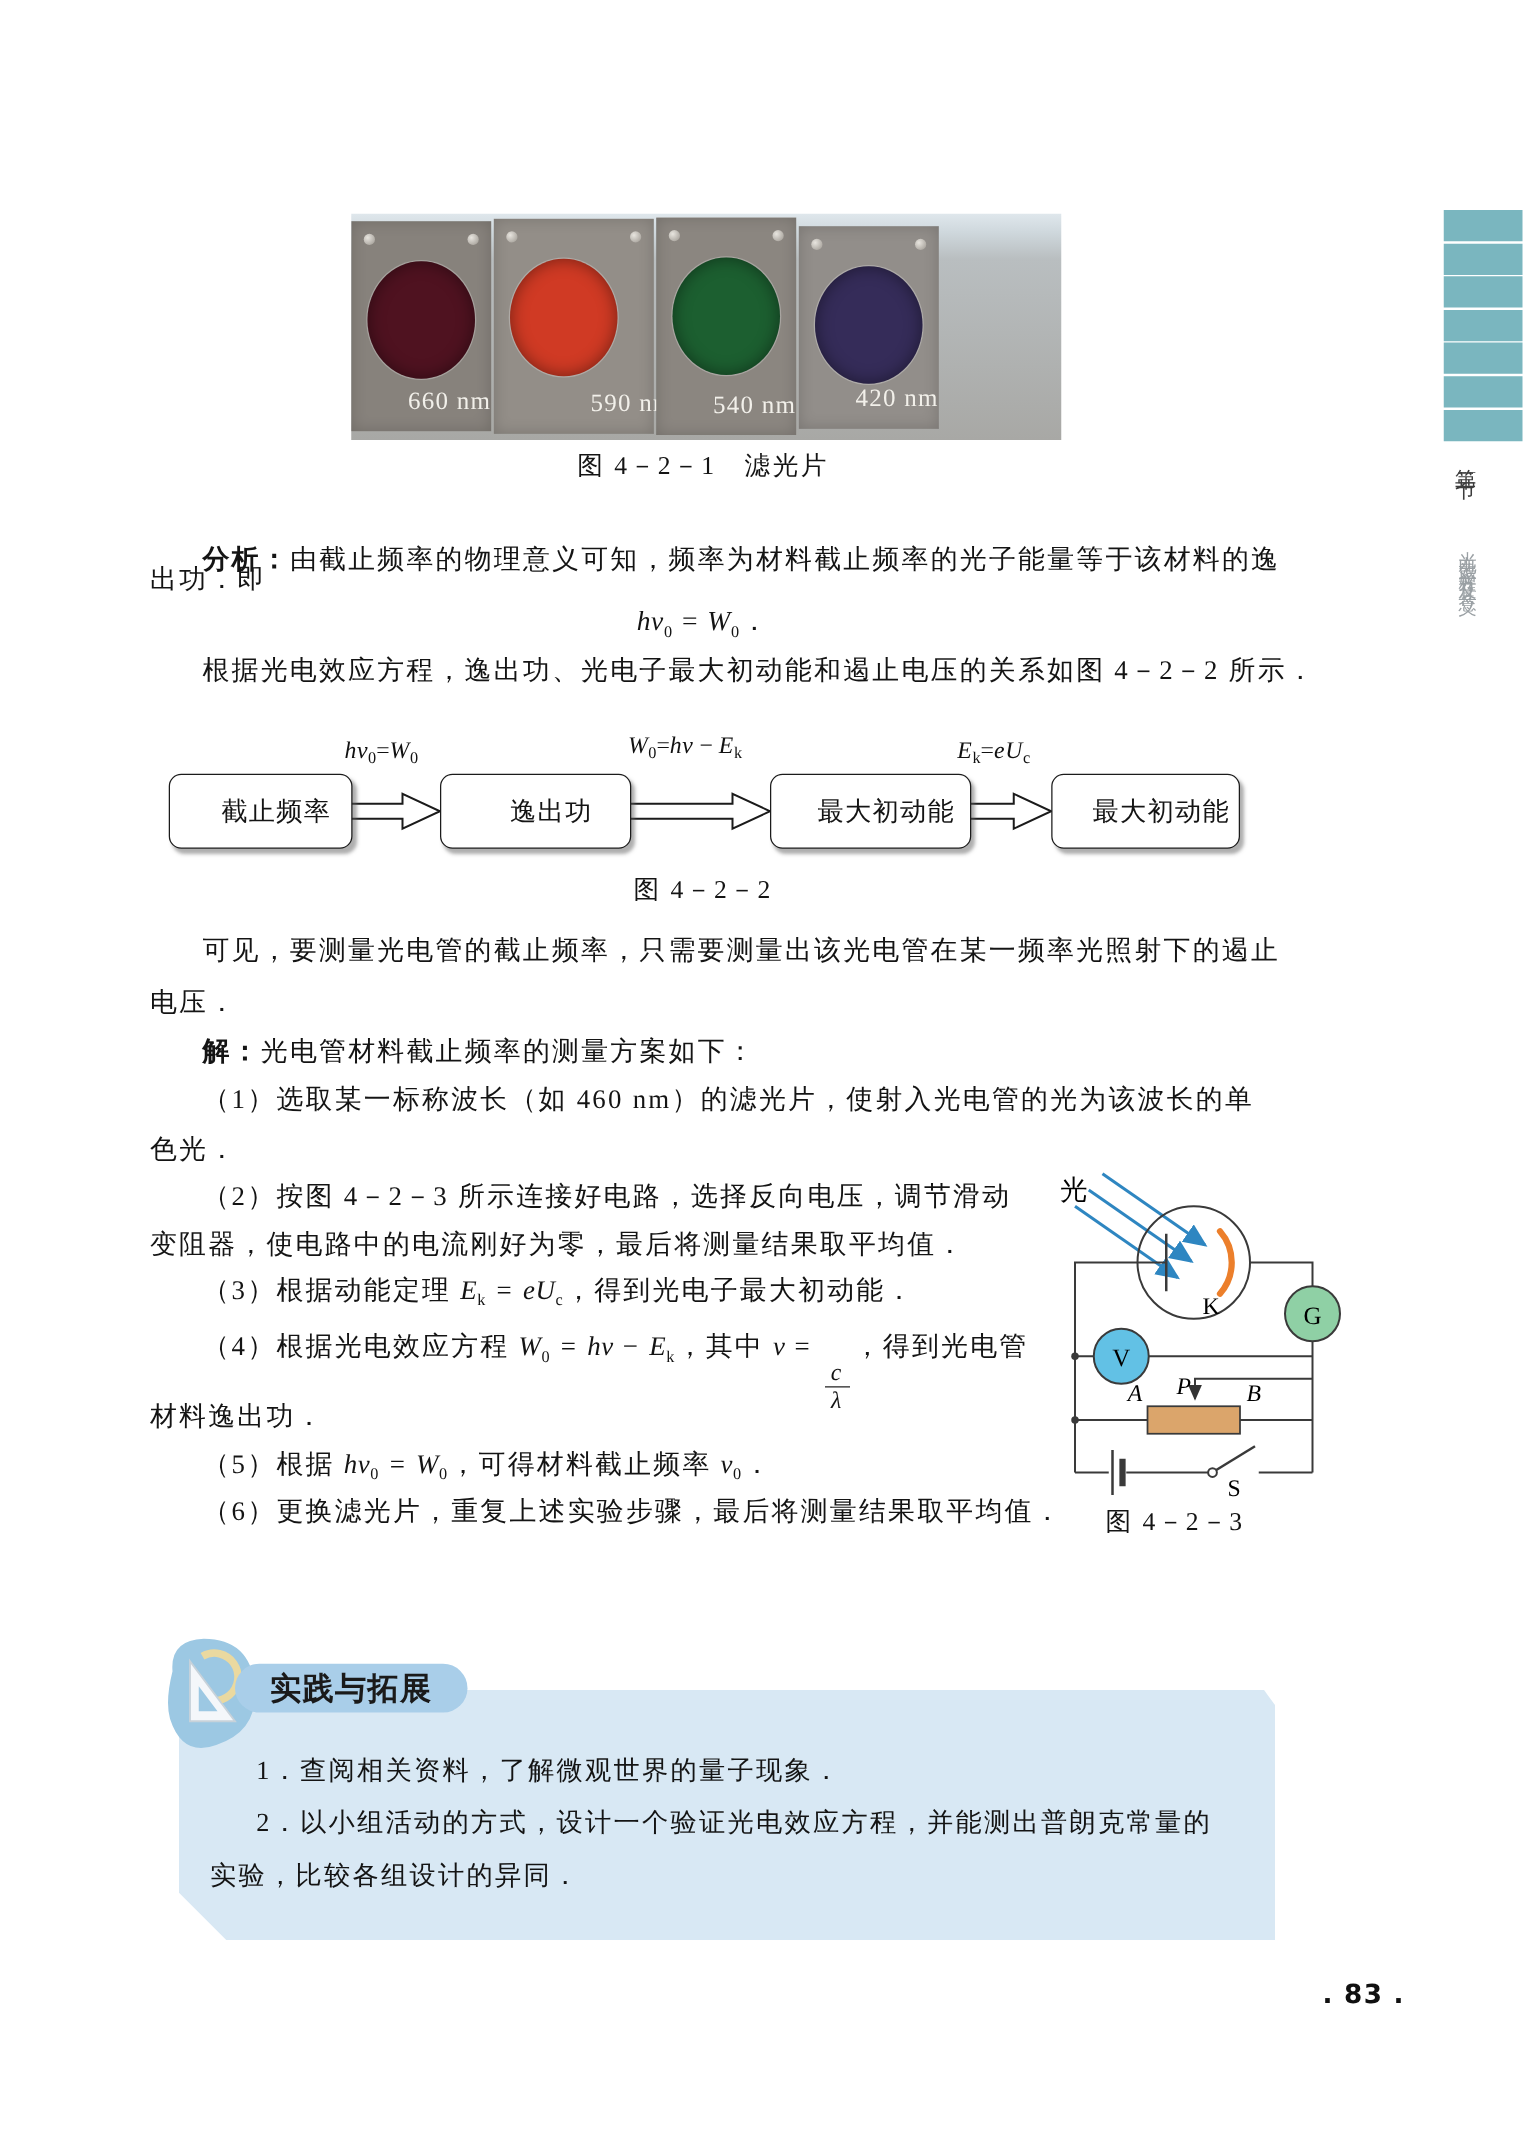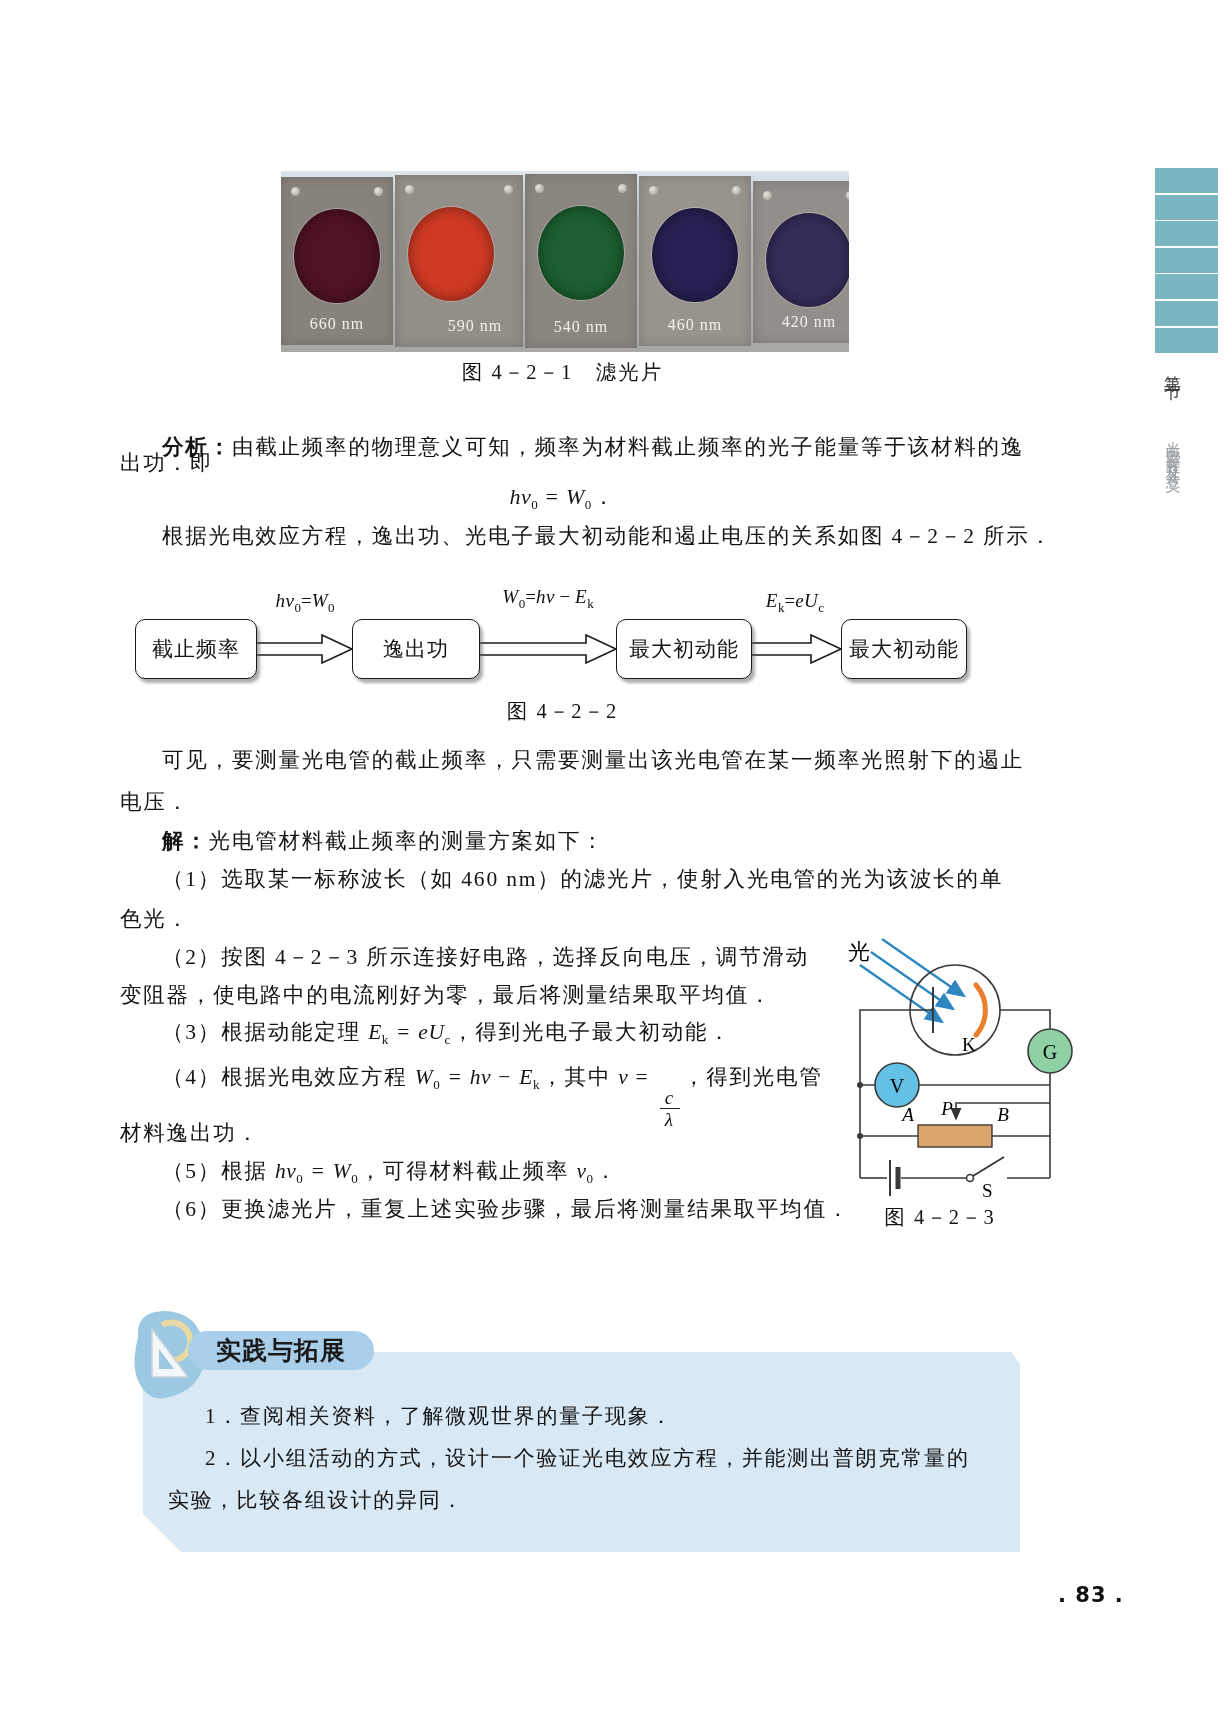--- a/index.html
+++ b/index.html
@@ -17,26 +17,26 @@
   
   .photo{position:absolute;left:281px;top:171px;width:568px;height:181px;
          background:linear-gradient(180deg,#dfe7ec 0%,#cfd8dd 8%,#b9bec0 20%,#a8a8a5 100%);
          display:flex;align-items:flex-start;gap:2px;overflow:hidden;}
   .plate{position:relative;flex:0 0 112px;box-shadow:inset 0 0 12px rgba(0,0,0,.18);}
   .plate::before,.plate::after{content:"";position:absolute;top:10px;width:9px;height:9px;border-radius:50%;
          background:radial-gradient(circle at 35% 35%,#e8e5df,#9a958e);}
   .plate::before{left:10px;} .plate::after{right:10px;}
   .glass{position:absolute;left:13px;top:32px;width:86px;height:94px;border-radius:50%;
          box-shadow:inset 0 0 14px rgba(0,0,0,.45), 0 0 0 1px rgba(255,255,255,.25);}
-  .plabel{position:absolute;bottom:12px;width:100%;text-align:center;color:#f2f0ea;font-size:16px;letter-spacing:1px;}
+  .plabel{position:absolute;bottom:12px;width:100%;text-align:right;color:#f2f0ea;font-size:20px;letter-spacing:1px;}
 
   
   .fbox{position:absolute;top:619px;height:58px;border:1.6px solid #1b1b1b;border-radius:10px;background:#fff;
         box-shadow:3px 4px 3px rgba(95,95,95,.5);display:flex;align-items:center;justify-content:center;
-        font-size:21px;letter-spacing:1px;}
+        font-size:21px;letter-spacing:1px;padding-left:25px;}
   .alabel{position:absolute;text-align:center;font-size:19px;letter-spacing:0;color:#111;}
 
   .frac{display:inline-flex;flex-direction:column;align-items:center;vertical-align:-1.05em;
         line-height:1.02;font-style:italic;margin:0 3px;font-size:19px;}
   .frac .fn{border-bottom:1.4px solid #222;padding:0 5px 1px;}
   .frac .fd{padding-top:1px;}
 
   
   .pbox{position:absolute;left:143px;top:1352px;width:877px;height:200px;background:#d8e8f4;
         clip-path:polygon(0 0,99% 0,100% 6%,100% 100%,38px 100%,0 calc(100% - 38px));}
@@ -69,24 +69,20 @@
       <div class="glass" style="background: rgb(79, 18, 32);"></div>
       <div class="plabel">660 nm</div>
     </div>
     <div class="plate" style="height: 172px; margin-top: 4px; background: rgb(147, 142, 136); padding-left: 16px;">
       <div class="glass" style="background: rgb(208, 58, 36);"></div>
       <div class="plabel">590 nm</div>
     </div>
     <div class="plate" style="height: 174px; margin-top: 3px; background: rgb(139, 134, 128);">
       <div class="glass" style="background: rgb(28, 95, 48);"></div>
       <div class="plabel">540 nm</div>
-    </div>
-    <div class="plate" style="height: 170px; margin-top: 5px; background: rgb(152, 147, 141);">
-      <div class="glass" style="background: rgb(39, 32, 82);"></div>
-      <div class="plabel">460 nm</div>
     </div>
     <div class="plate" style="height: 162px; margin-top: 10px; background: rgb(146, 142, 138);">
       <div class="glass" style="background: rgb(53, 44, 89);"></div>
       <div class="plabel">420 nm</div>
     </div>
   </div>
   <div class="ctr cap" style="top:358px">图 4－2－1　滤光片</div>
 
   <div class="line" style="left:162px;top:432px"><b>分析：</b>由截止频率的物理意义可知，频率为材料截止频率的光子能量等于该材料的逸</div>
   <div class="line" style="left:120px;top:448px">出功．即</div>

